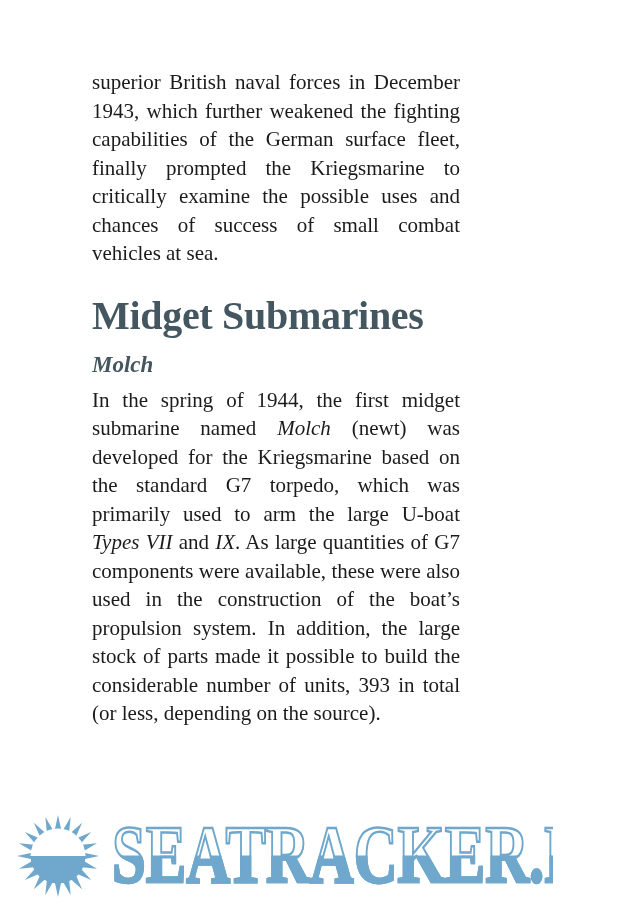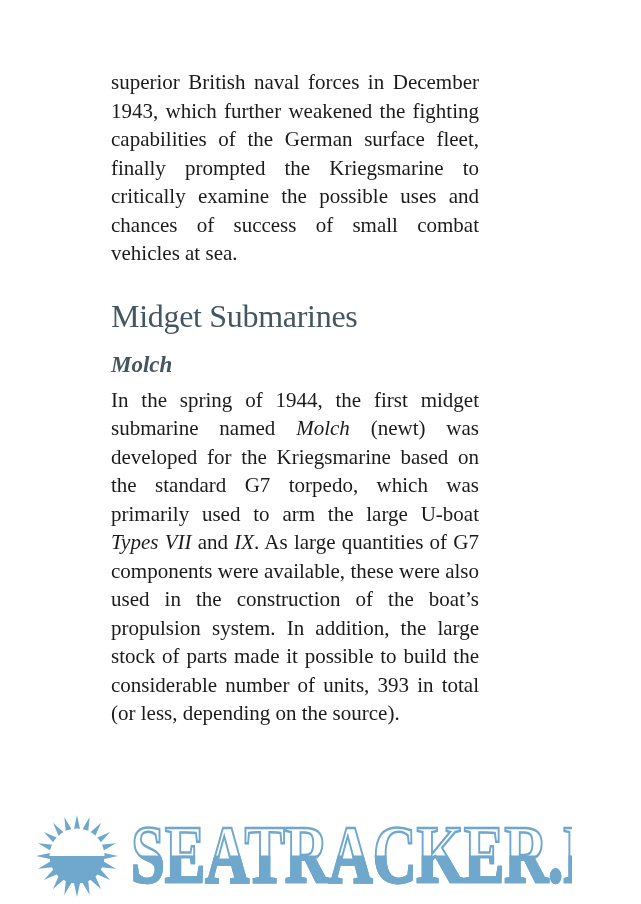--- a/index.html
+++ b/index.html
@@ -9,40 +9,39 @@
     --page-bg:#ffffff;
   }
   html,body{margin:0;padding:0;background:#fff;}
   .page{
     position:relative;
     width:553px;height:904px;
     background:var(--page-bg);
     overflow:hidden;
     font-family:"Liberation Serif","DejaVu Serif",serif;
     color:var(--body-color);
-    margin-left:19px;
   }
   .content{
     position:absolute;
     left:92px;right:93px;top:68px;
   }
   p.body-text{
     margin:0;
     font-size:21px;
     line-height:28.5px;
     text-align:justify;
     text-justify:inter-word;
     hyphens:none;
     color:var(--body-color);
   }
   h1.section-heading{
     margin:30px 0 0 0;
-    font-size:32px;
+    font-size:40px;
     line-height:36px;
-    font-weight:normal;
+    font-weight:bold;
     letter-spacing:-0.3px;
     color:var(--heading-color);
   }
   h2.subsection-heading{
     margin:17px 0 0 0;
     font-size:23px;
     line-height:27px;
     font-weight:bold;
     font-style:italic;
     color:var(--heading-color);

